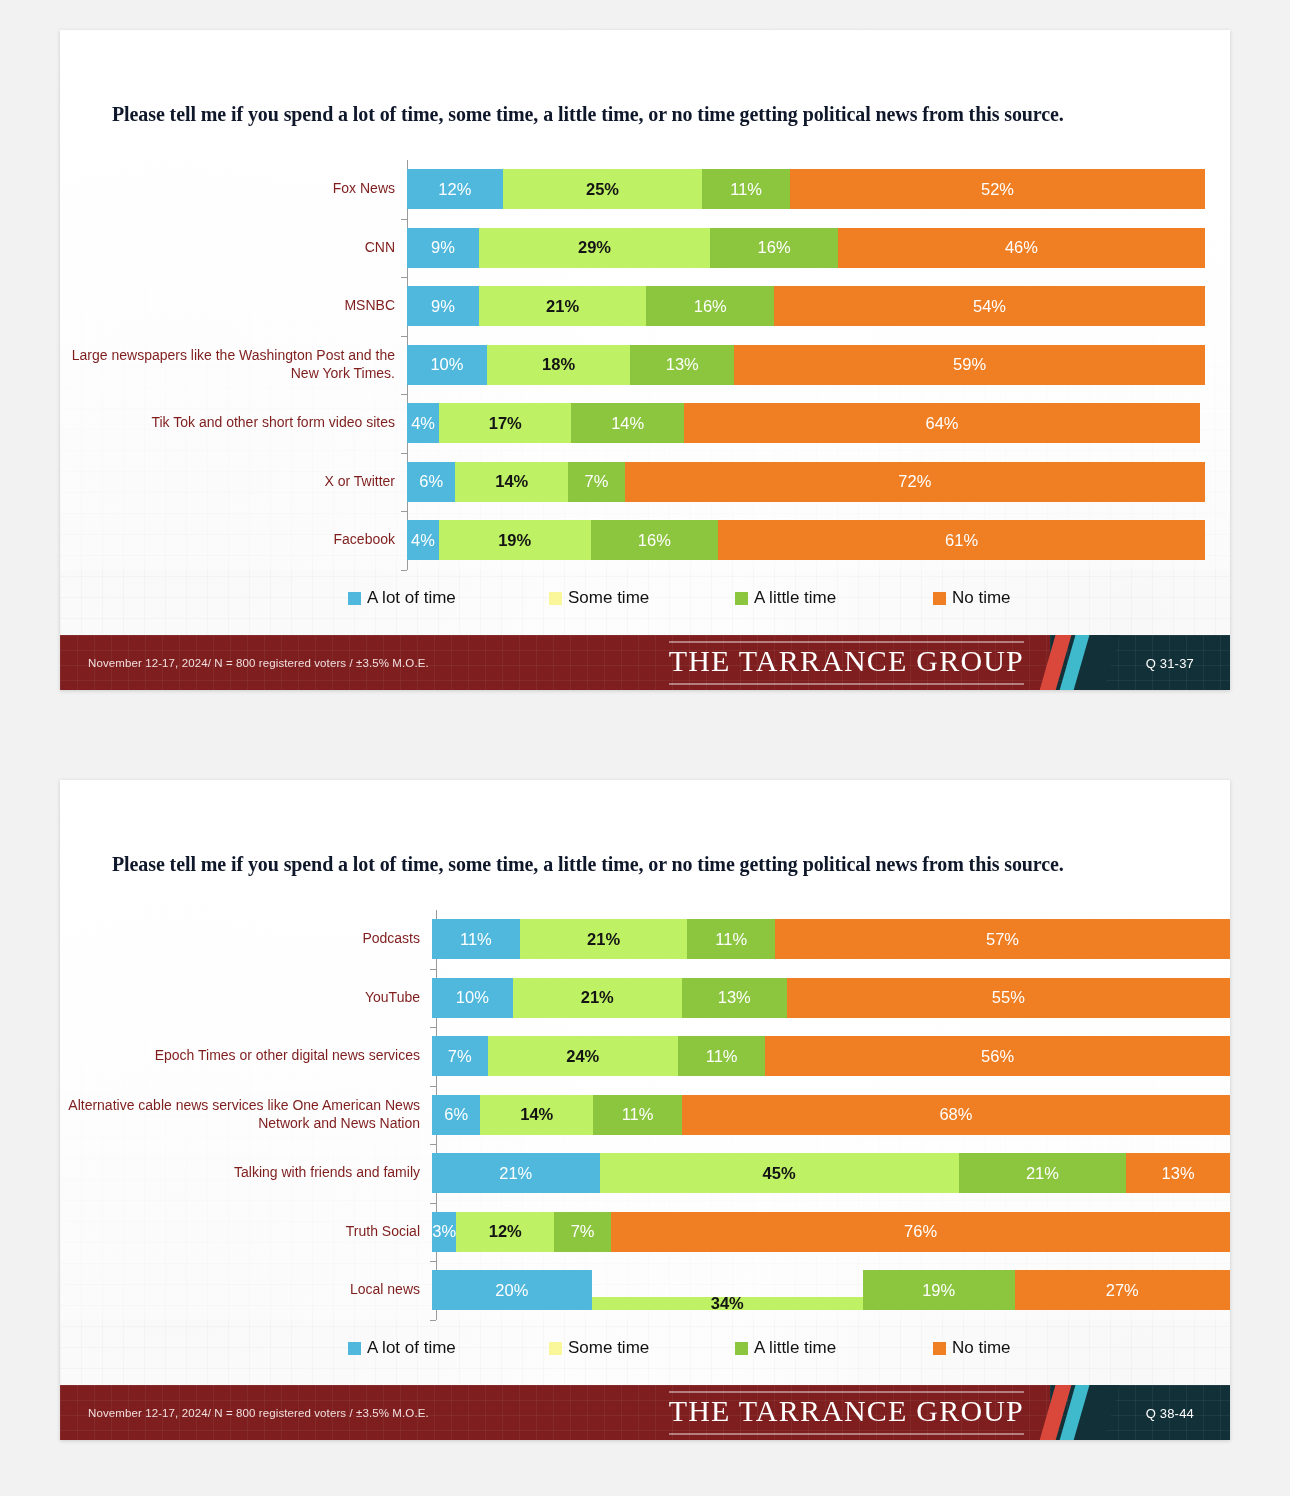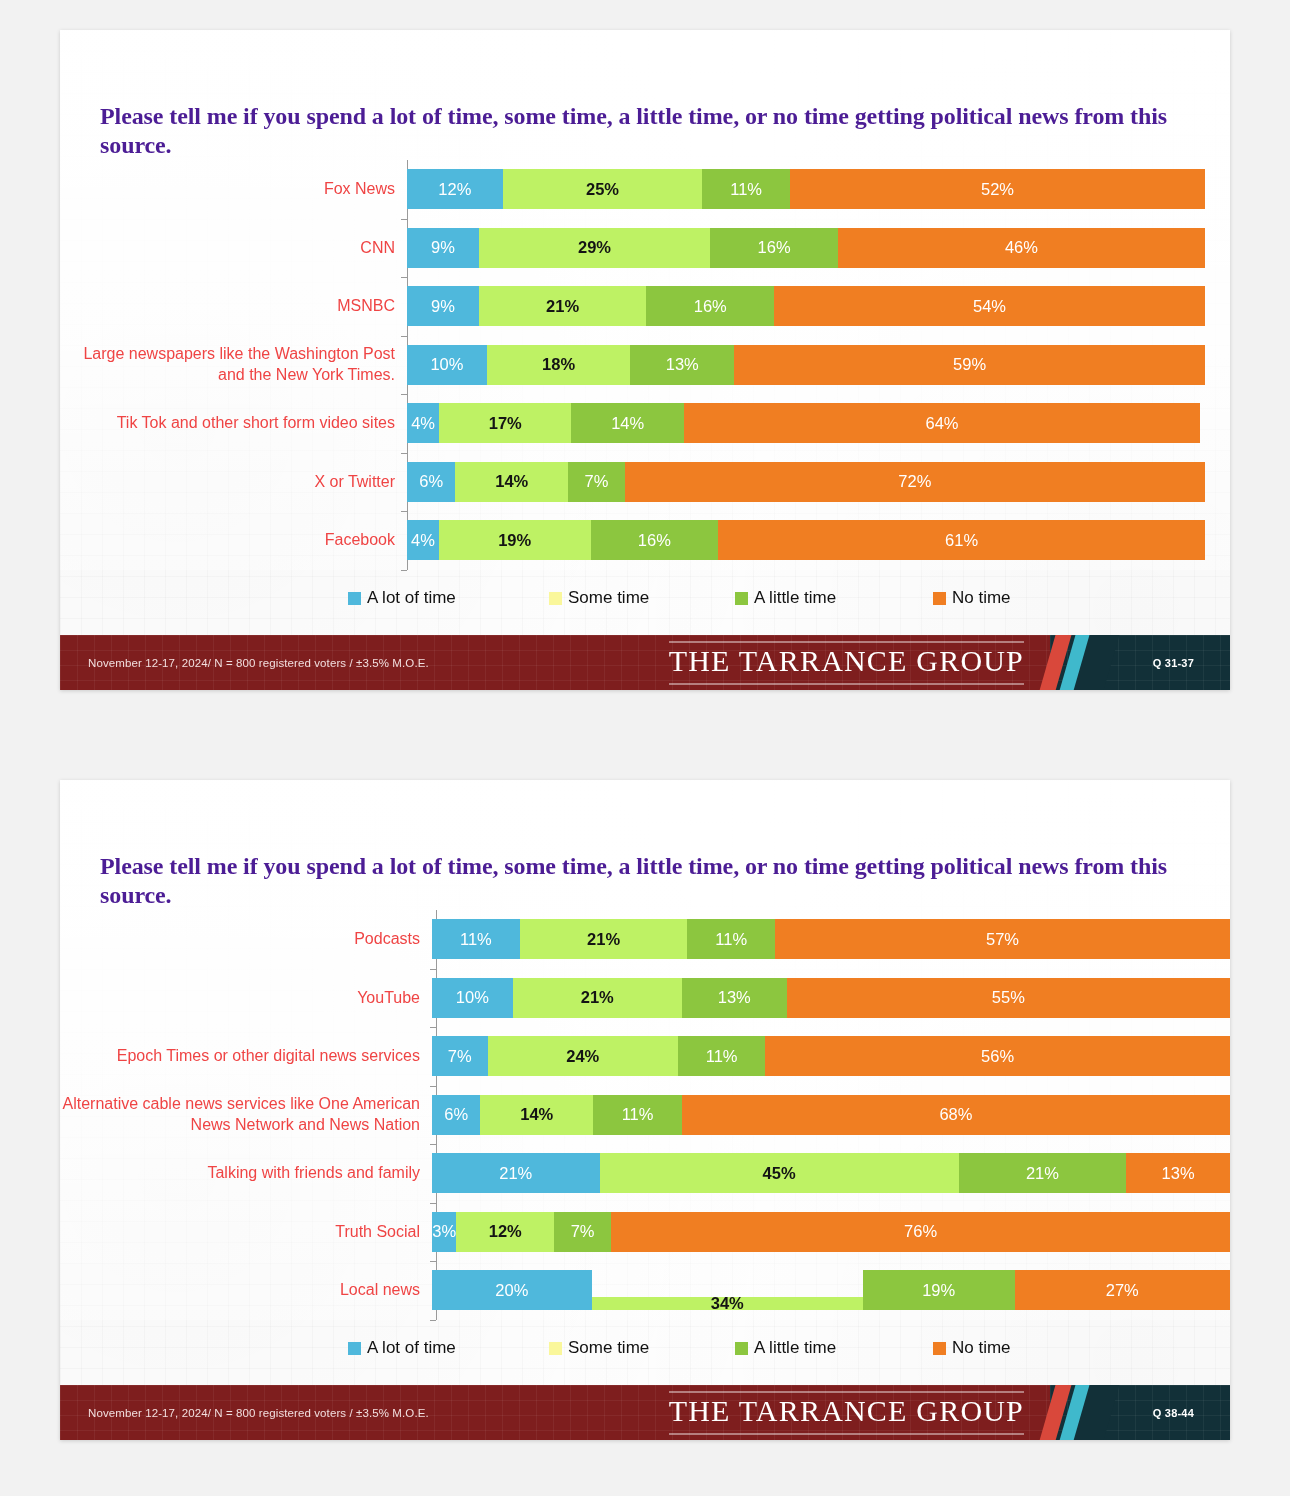--- a/index.html
+++ b/index.html
@@ -54,27 +54,27 @@
   .plot-wash {
     position: absolute;
     left: 0; right: 0; top: 0;
     height: 540px;
     background: linear-gradient(to bottom, rgba(255,255,255,0.96) 0%, rgba(255,255,255,0.80) 55%, rgba(255,255,255,0.30) 100%);
     pointer-events: none;
   }
 
   .slide-title {
     position: absolute;
-    left: 40px;
+    left: 52px;
     right: 24px;
     top: 72px;
     font-family: "Liberation Serif", serif;
     font-weight: bold;
-    font-size: 24px;
-    color: #4c1d95;
+    font-size: 20px;
+    color: #0f172a;
     letter-spacing: -0.1px;
     line-height: 1.2;
   }
 
   
   .chart {
     position: absolute;
     left: 0;
     right: 0;
   }
@@ -83,22 +83,22 @@
 
   .row {
     position: relative;
     display: flex;
     align-items: center;
     height: 58.5px;
   }
   .cat-label {
     text-align: right;
     padding-right: 12px;
-    font-size: 16px;
-    color: #ef4444;
+    font-size: 14px;
+    color: #7f1d1d;
     line-height: 1.28;
     box-sizing: border-box;
   }
   #chart-1 .cat-label { width: 347px; }
   #chart-2 .cat-label { width: 376px; }
 
   .bar-area {
     position: relative;
     flex: 1;
     height: 100%;
@@ -209,22 +209,22 @@
       linear-gradient(to right, rgba(255,255,255,0.05) 1px, transparent 1px),
       linear-gradient(to bottom, rgba(255,255,255,0.05) 1px, transparent 1px);
     background-size: 17px 15px;
   }
   .q-label {
     position: absolute;
     right: 36px;
     top: 50%;
     transform: translateY(-50%);
     color: #ffffff;
-    font-size: 11px;
-    font-weight: bold;
+    font-size: 13px;
+    font-weight: normal;
     letter-spacing: 0.2px;
   }
   .stripe {
     position: absolute;
     top: -12px;
     height: 90px;
     transform: skewX(-16deg);
   }
   .stripe-red   { right: 168px; width: 16px; background: #D9483B; }
   .stripe-teal  { right: 150px; width: 14px; background: #3FB9CC; }

